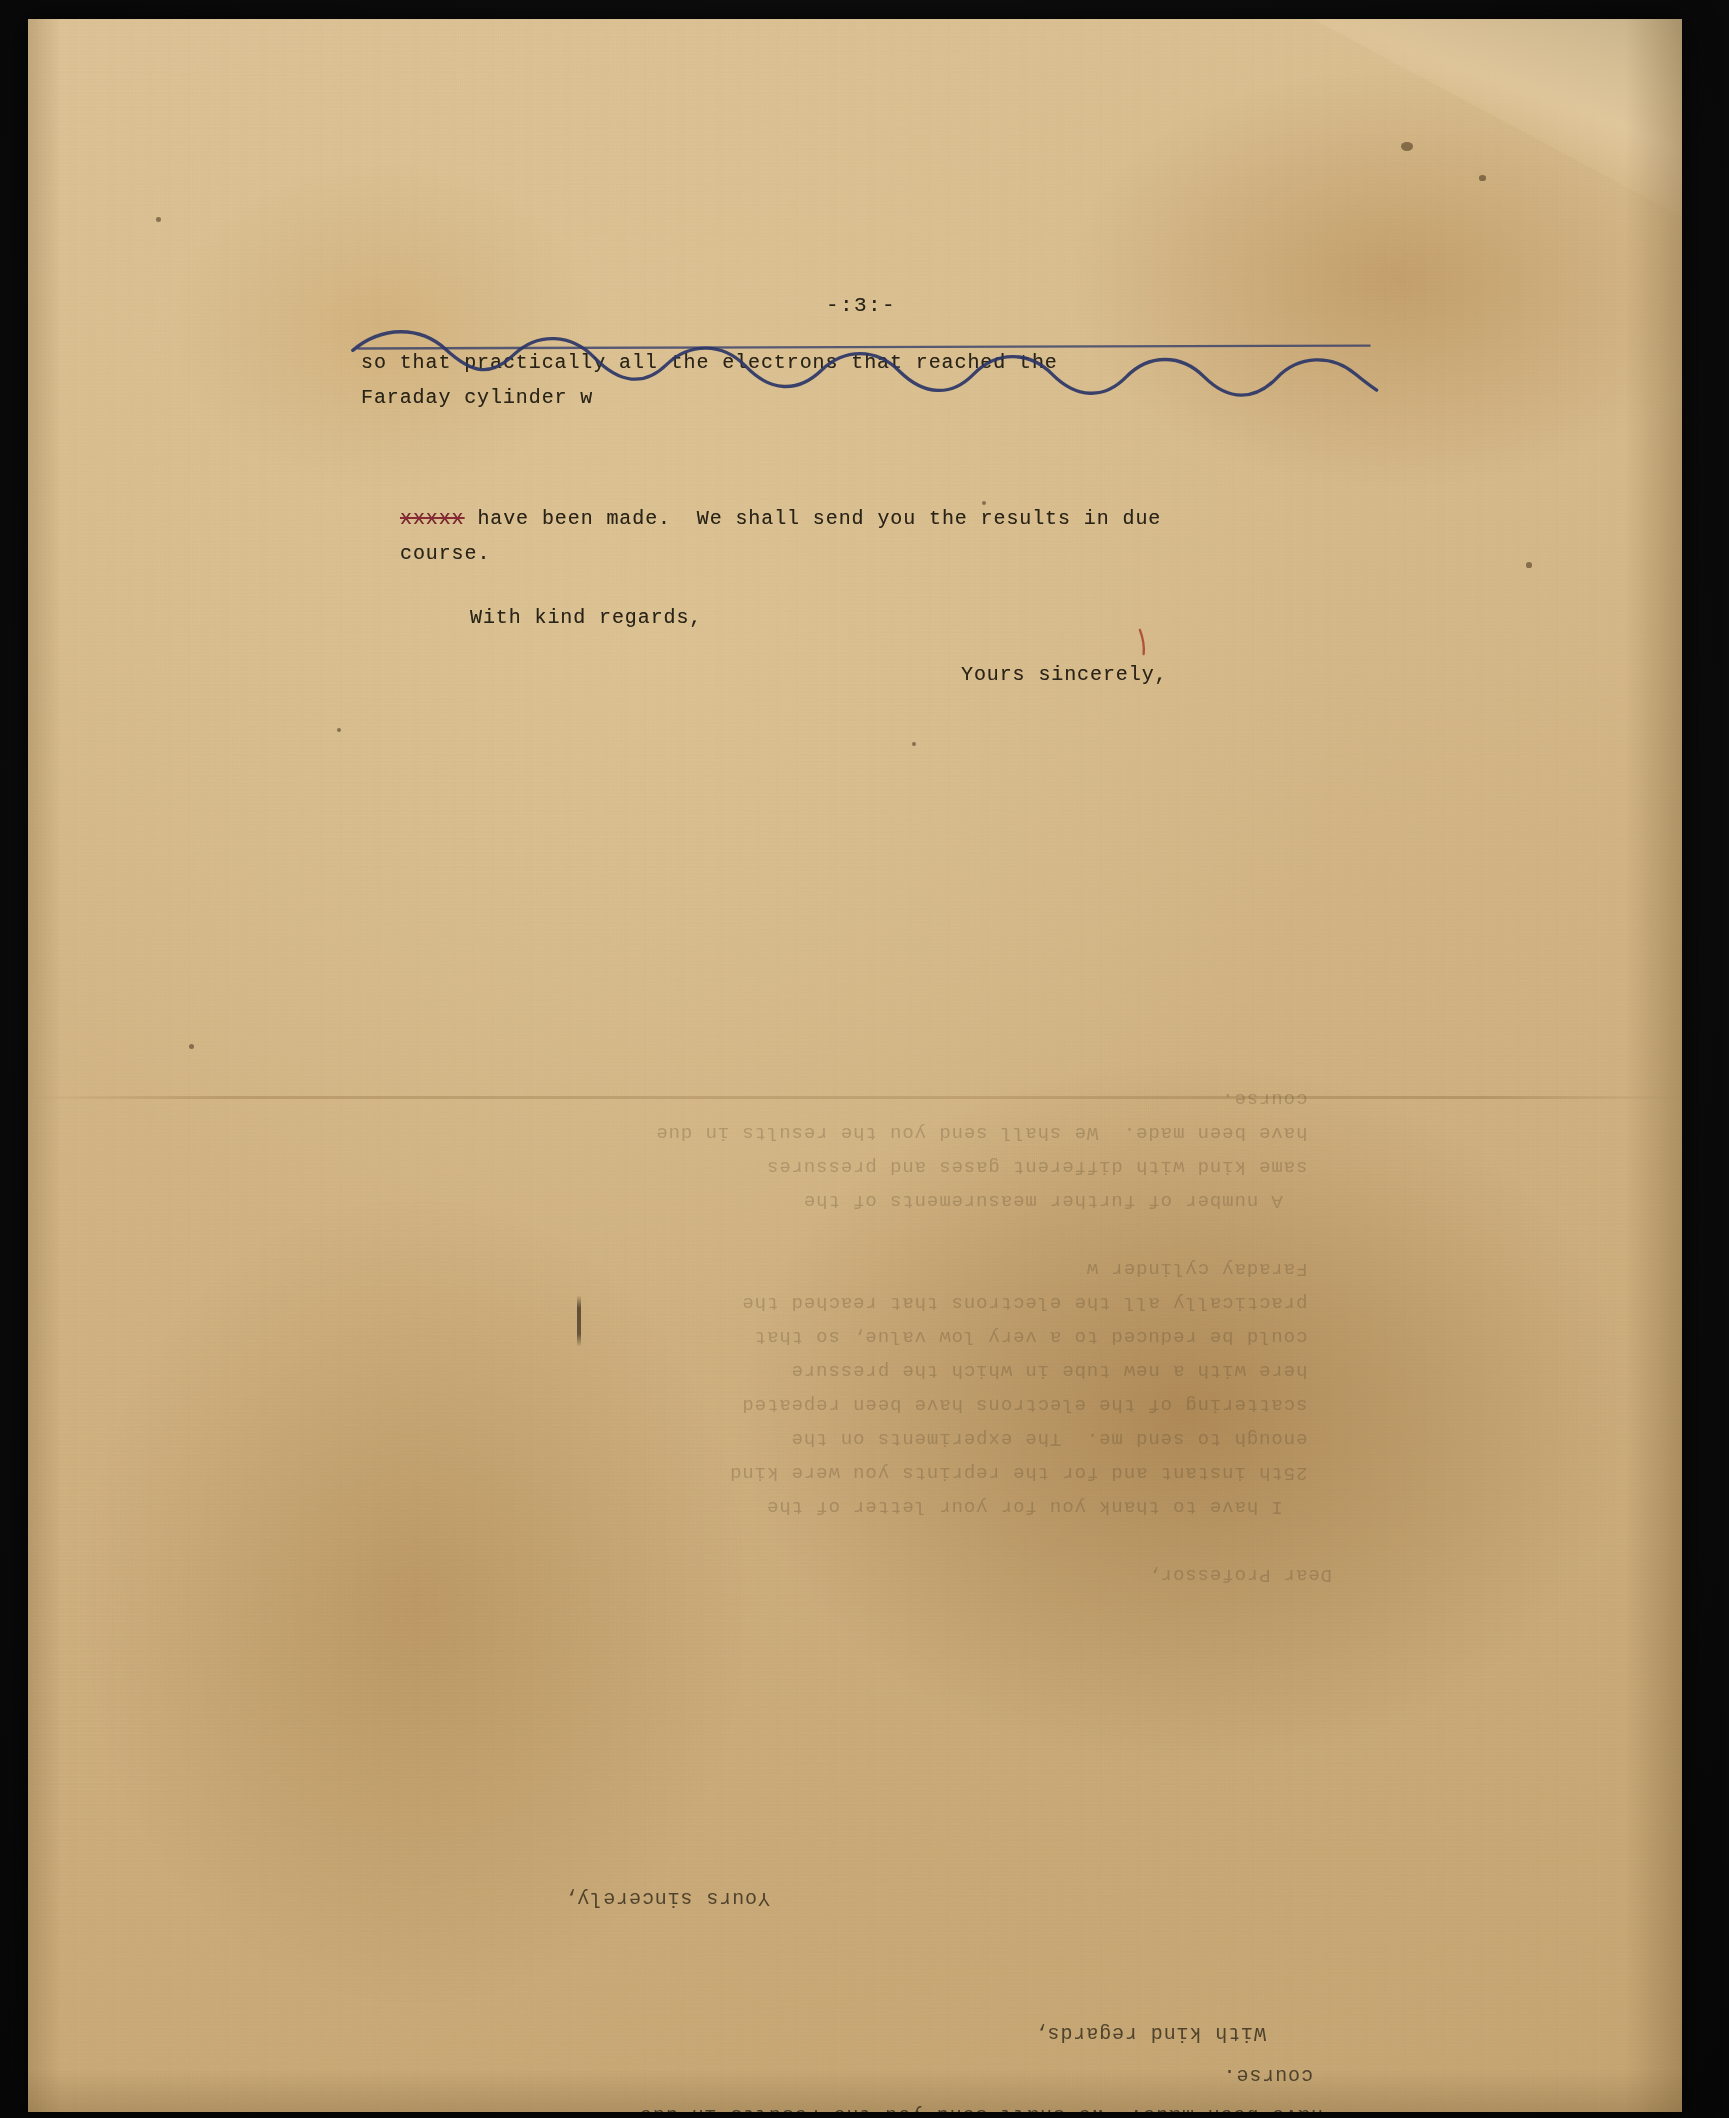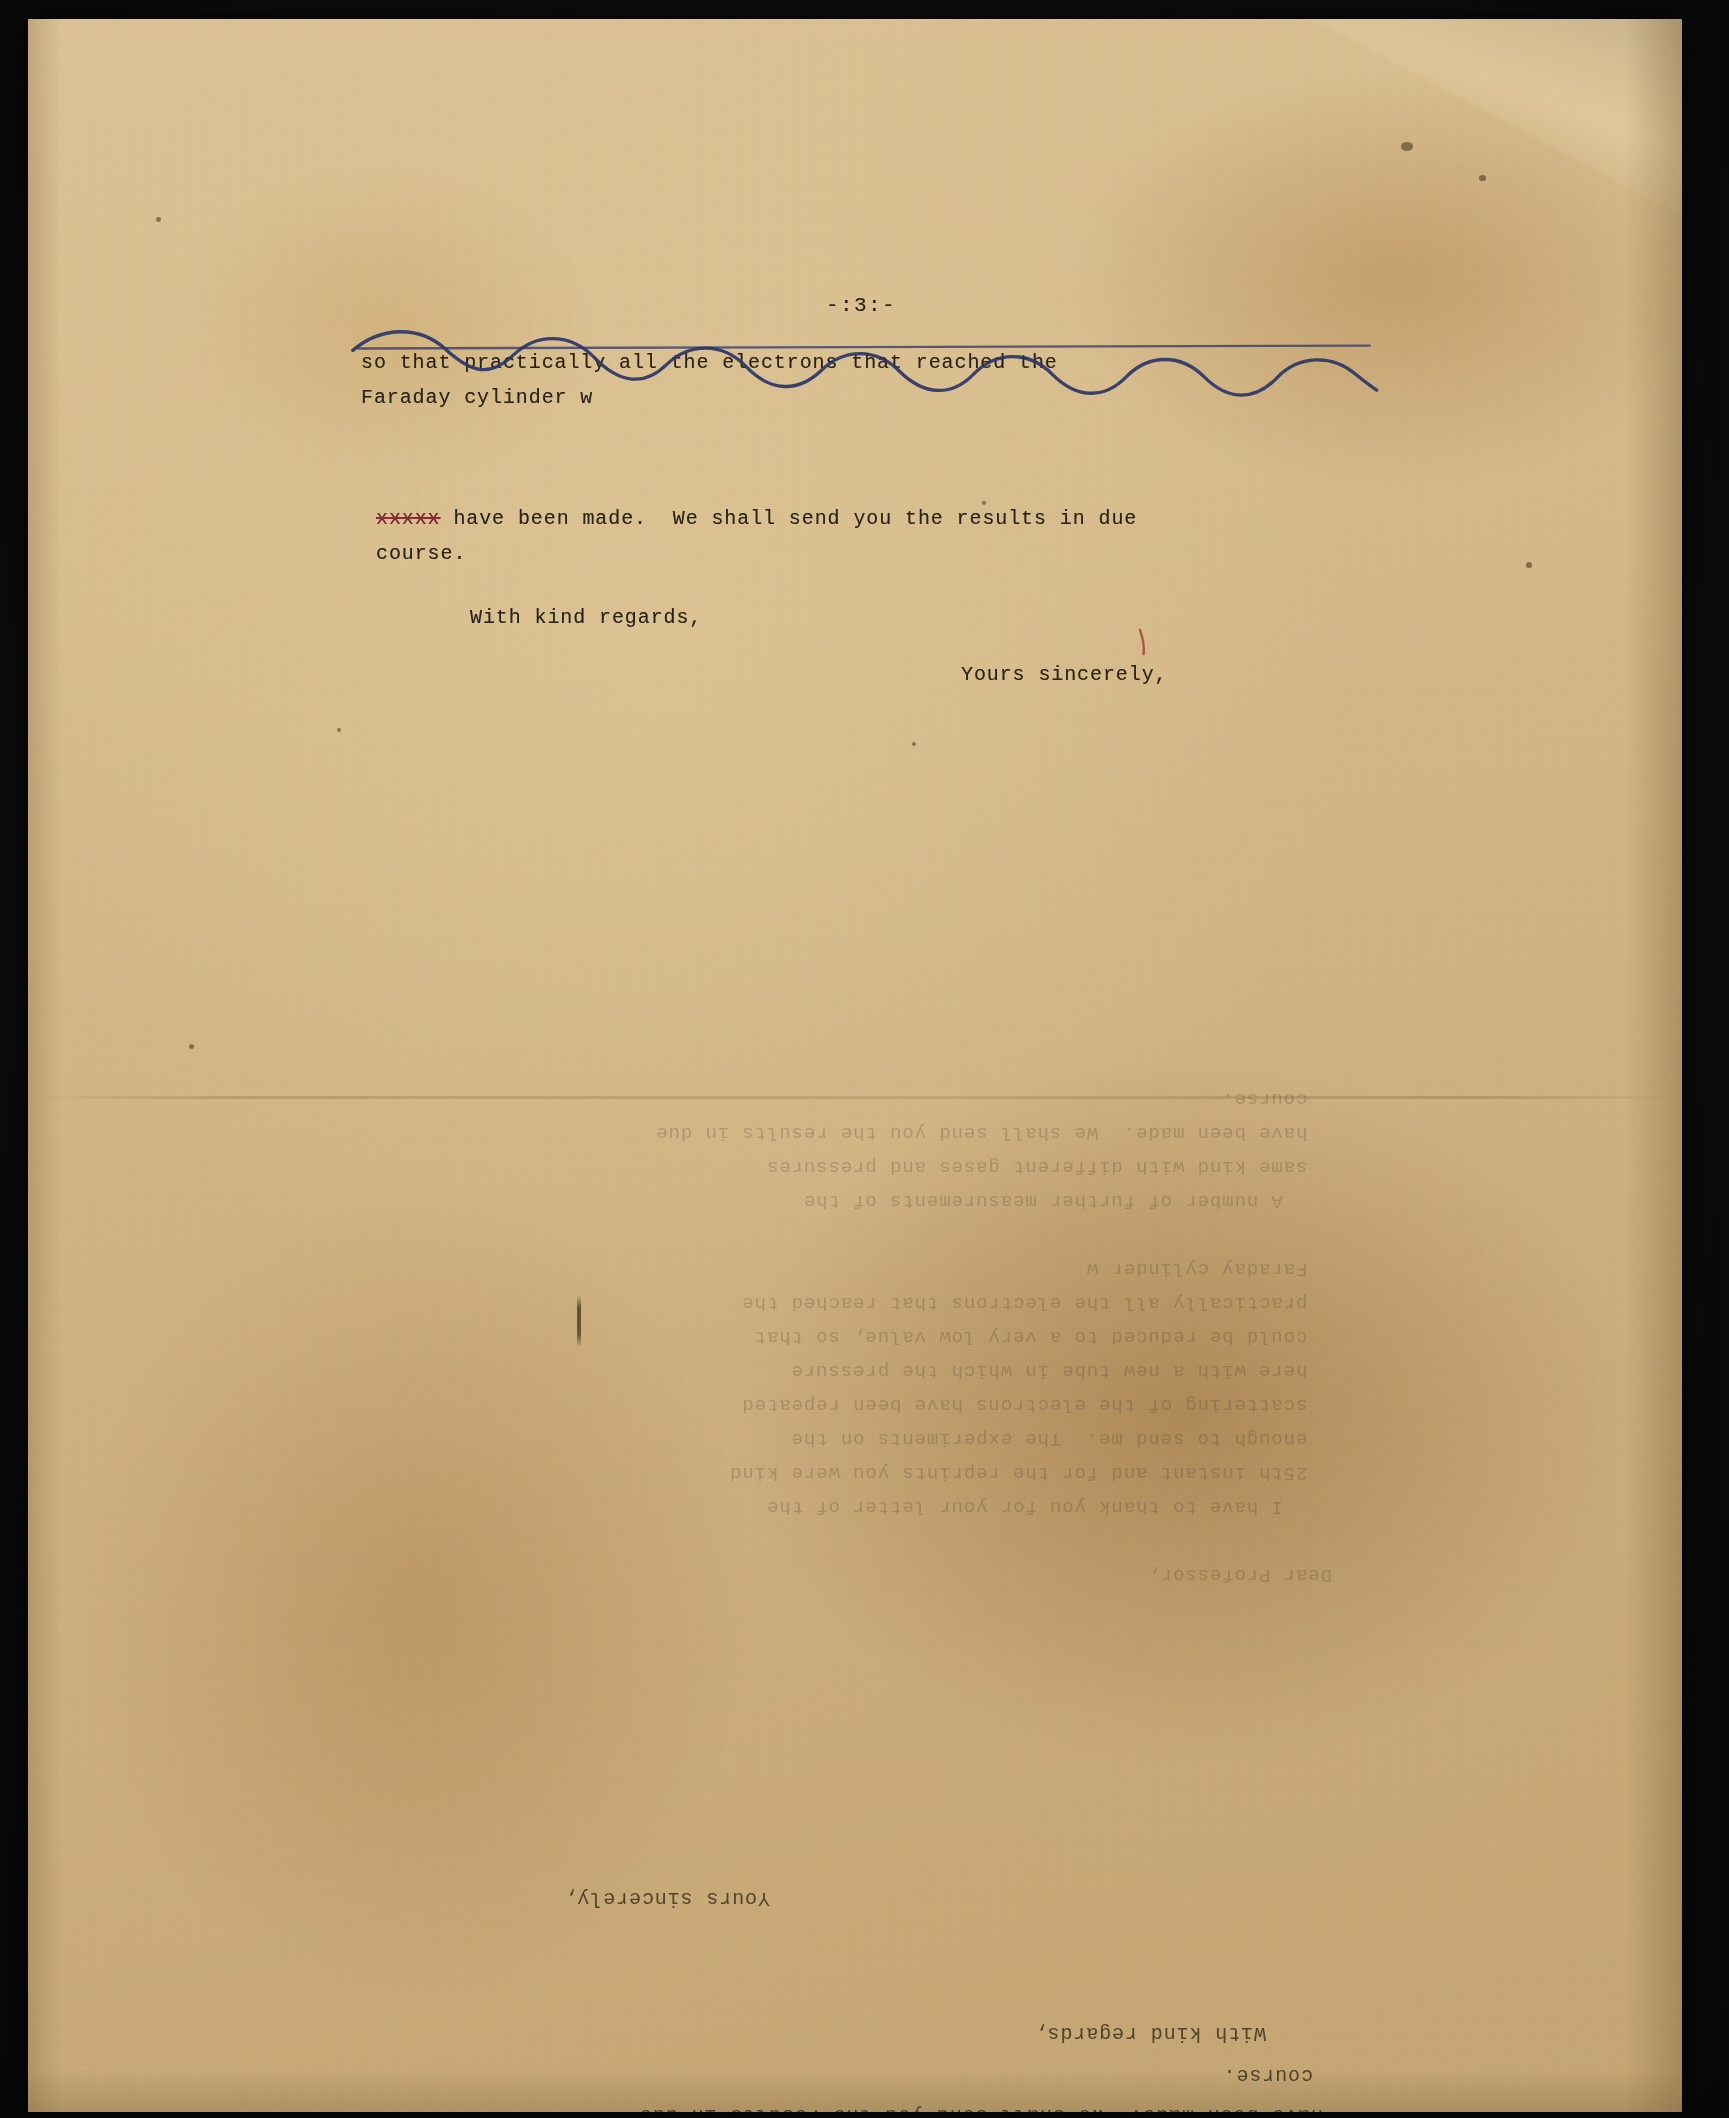--- a/index.html
+++ b/index.html
@@ -128,21 +128,21 @@
     white-space: pre;
     text-shadow: 0 0 0.5px rgba(60,50,30,0.45);
   }
   .page-number {
     left: 798px;
     top: 269px;
     font-size: 21px;
     letter-spacing: 1.4px;
   }
   .para-1 { left: 333px; top: 326px; }
-  .para-2 { left: 348px; top: 482px; }
+  .para-2 { left: 372px; top: 482px; }
   .para-3 { left: 442px; top: 581px; }
   .sign-off { left: 933px; top: 638px; }
 
   .struck {
     color: #7c2430;
     text-decoration: line-through;
     text-decoration-thickness: 1.9px;
     text-decoration-color: #8a2a32;
     letter-spacing: 0.9px;
   }

